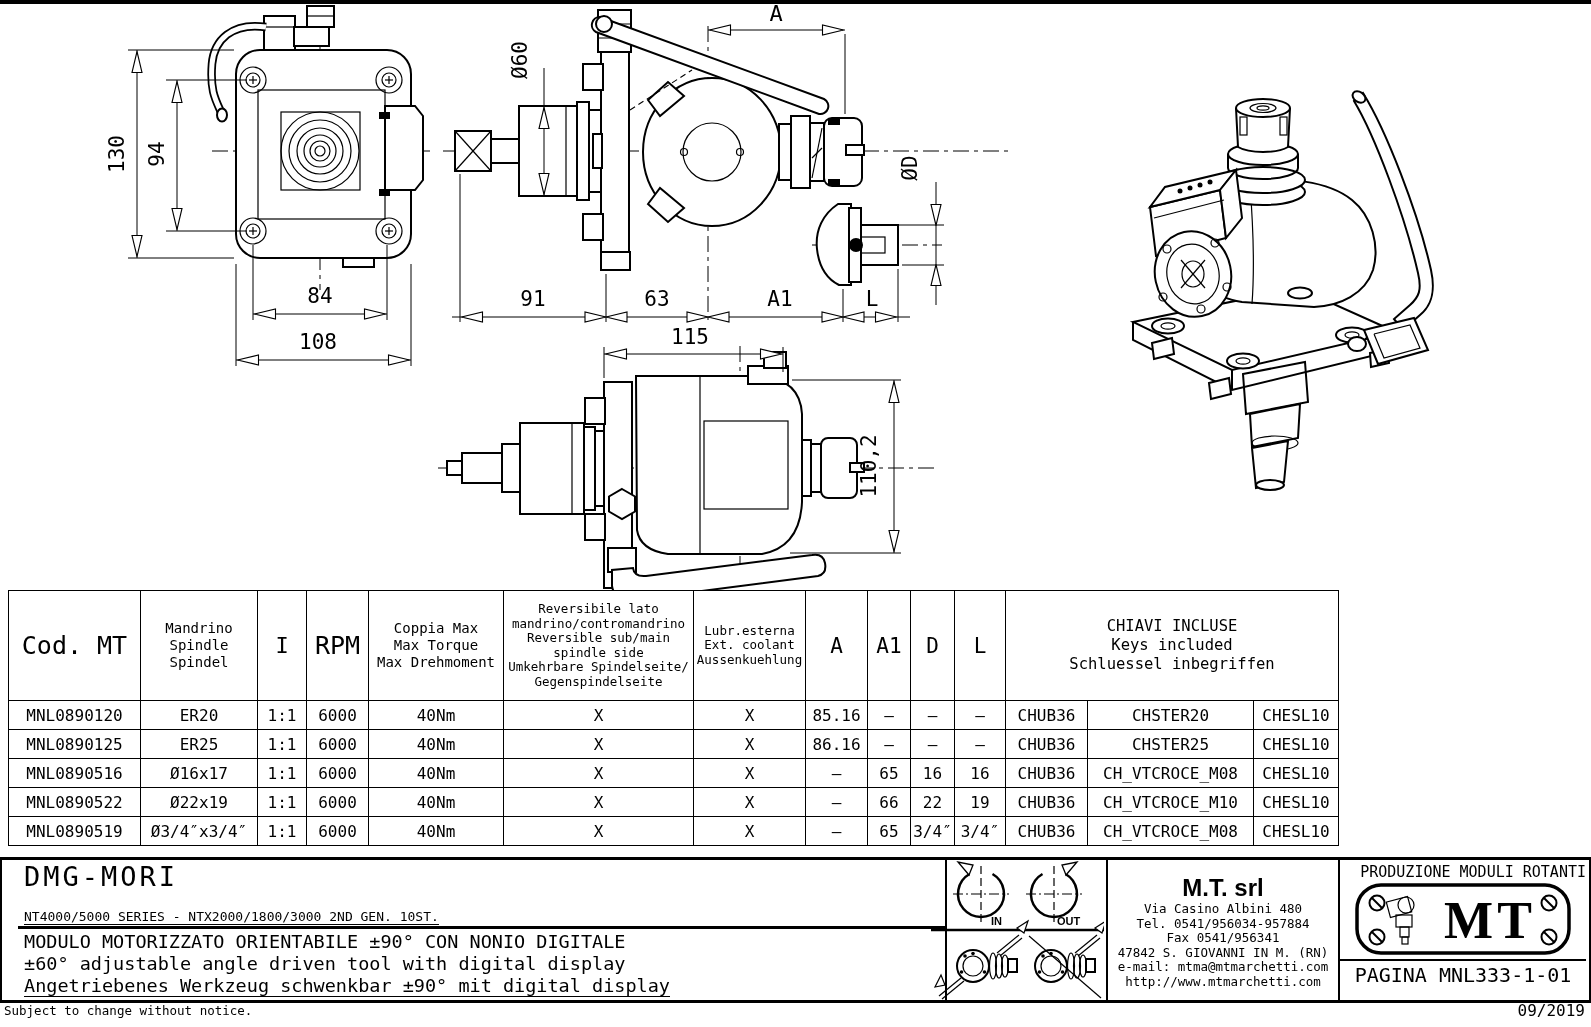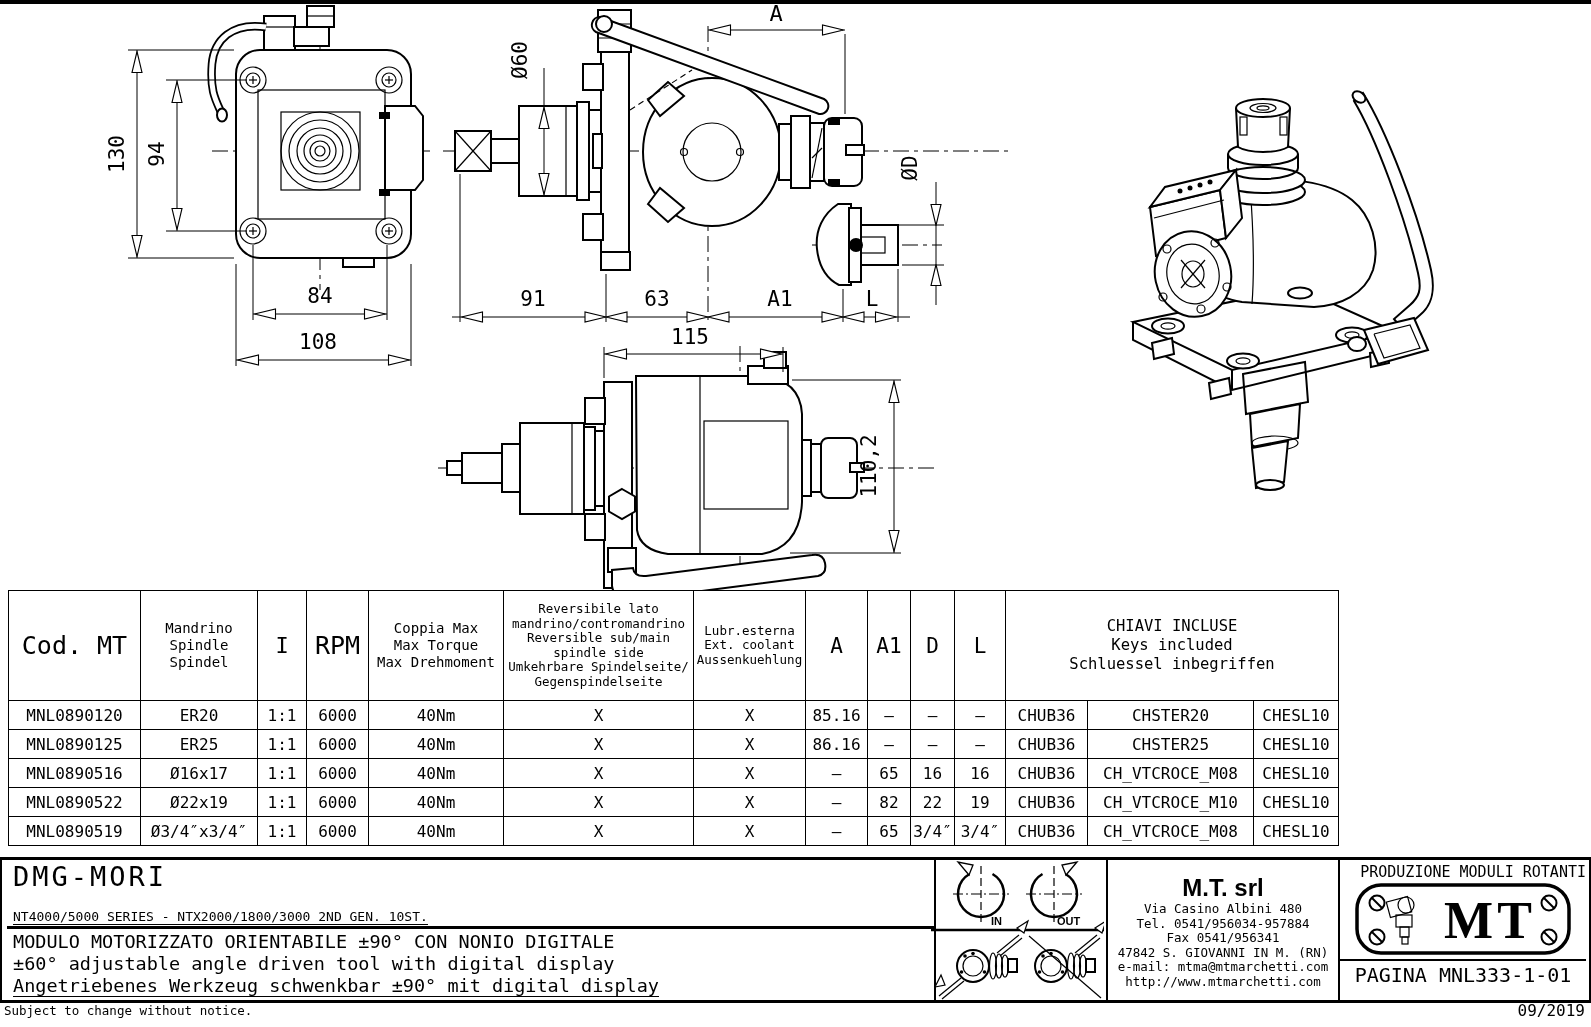--- a/index.html
+++ b/index.html
@@ -29,21 +29,21 @@
   .h-med{font-size:14px;white-space:pre-line;line-height:17px;}
   .h-sm{font-size:12.5px;white-space:pre-line;line-height:14.5px;}
   .h-keys{font-size:15.5px;white-space:pre-line;line-height:19px;}
   .h-dim{font-size:21px;}
   .h-i{font-size:22px;}
   
   #footer-box{left:0;top:857px;width:1587px;height:140px;
       border-top:3.5px solid #000;border-bottom:3.5px solid #000;
       border-left:2.5px solid #000;border-right:2.5px solid #000;}
   .fblock{position:absolute;top:0;height:100%;}
-  #f-left{left:5px;width:927px;border-right:2.2px solid #000;}
+  #f-left{left:16px;width:927px;border-right:2.2px solid #000;}
   #f-mid{left:929px;width:175px;border-right:2.2px solid #000;}
   #f-mt{left:1106px;width:230px;border-right:2.2px solid #000;
         display:flex;flex-direction:column;align-items:center;}
   #f-right{left:1338px;width:246px;}
   .brand{position:absolute;left:6px;top:1px;font-size:27px;letter-spacing:3px;}
   .mline{position:absolute;left:6px;font-size:13px;}
   .uline{border-bottom:1.5px solid #000;display:inline-block;padding-bottom:0px;}
   .ldiv{position:absolute;left:0;top:66px;width:100%;border-top:3px solid #000;}
   .dline{position:absolute;left:6px;font-size:18.5px;}
   .mt-name{font-family:"Liberation Sans",sans-serif;font-weight:bold;
@@ -413,21 +413,21 @@
       </tr>
       <tr>
         <td>MNL0890522</td>
         <td>Ø22x19</td>
         <td>1:1</td>
         <td>6000</td>
         <td>40Nm</td>
         <td>X</td>
         <td>X</td>
         <td>–</td>
-        <td>82</td>
+        <td>66</td>
         <td>22</td>
         <td>19</td>
         <td>CHUB36</td>
         <td>CH_VTCROCE_M10</td>
         <td>CHESL10</td>
       </tr>
       <tr>
         <td>MNL0890519</td>
         <td>Ø3/4″x3/4″</td>
         <td>1:1</td>

